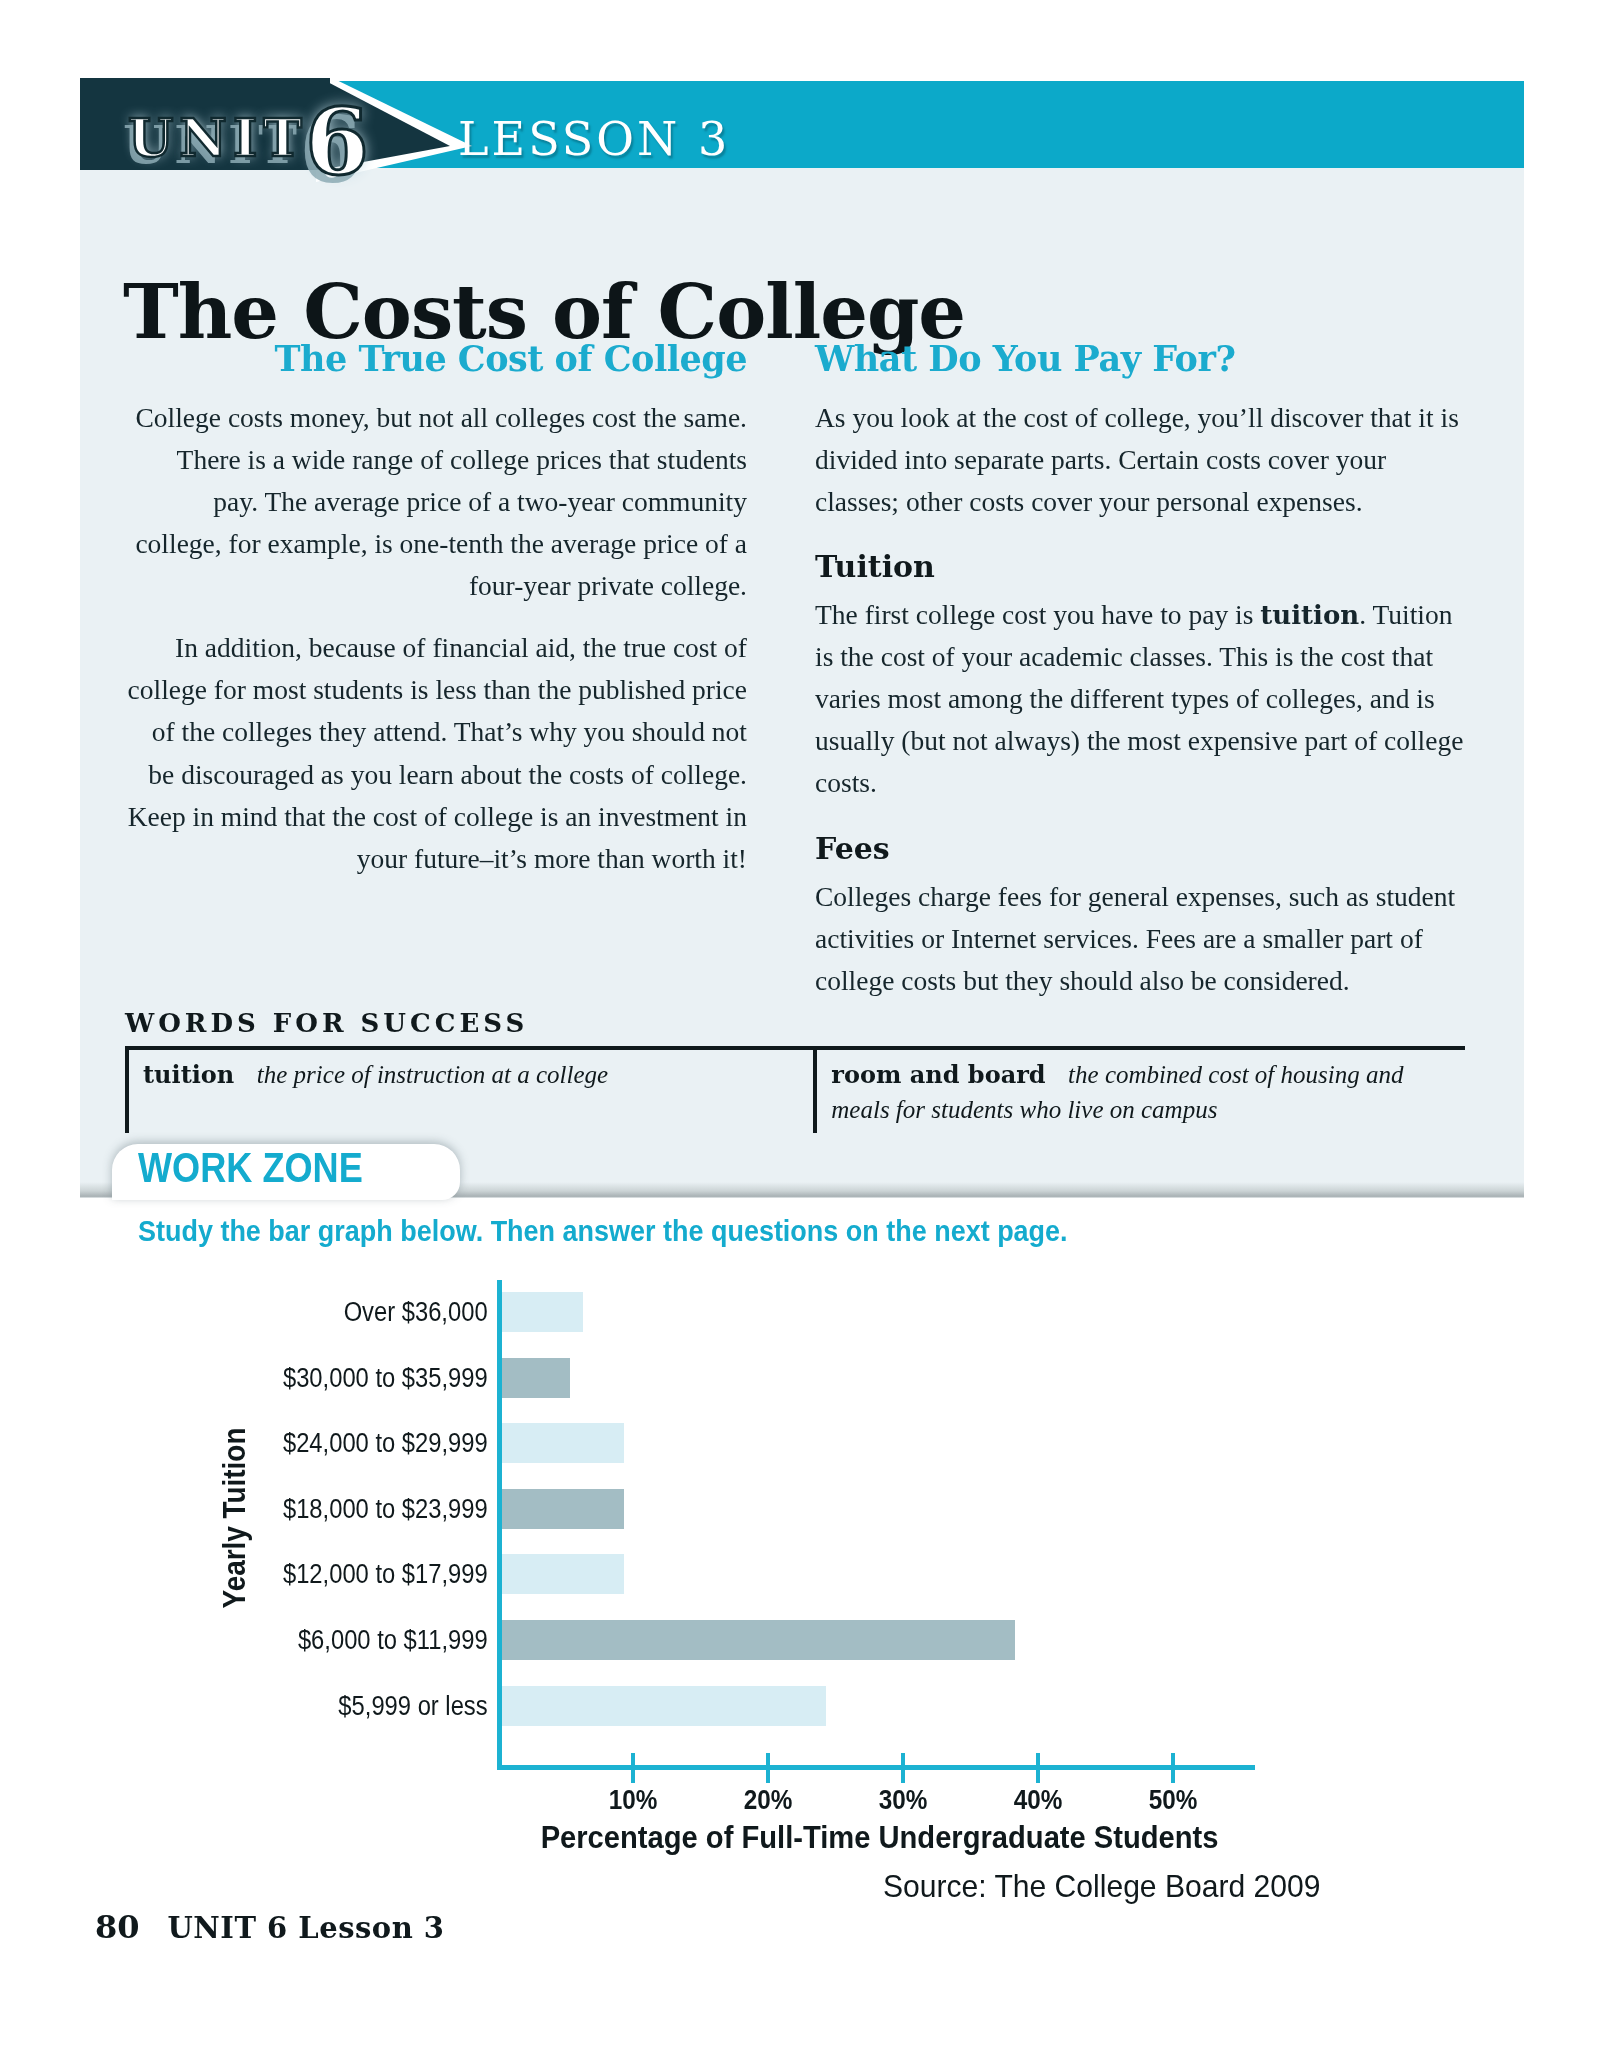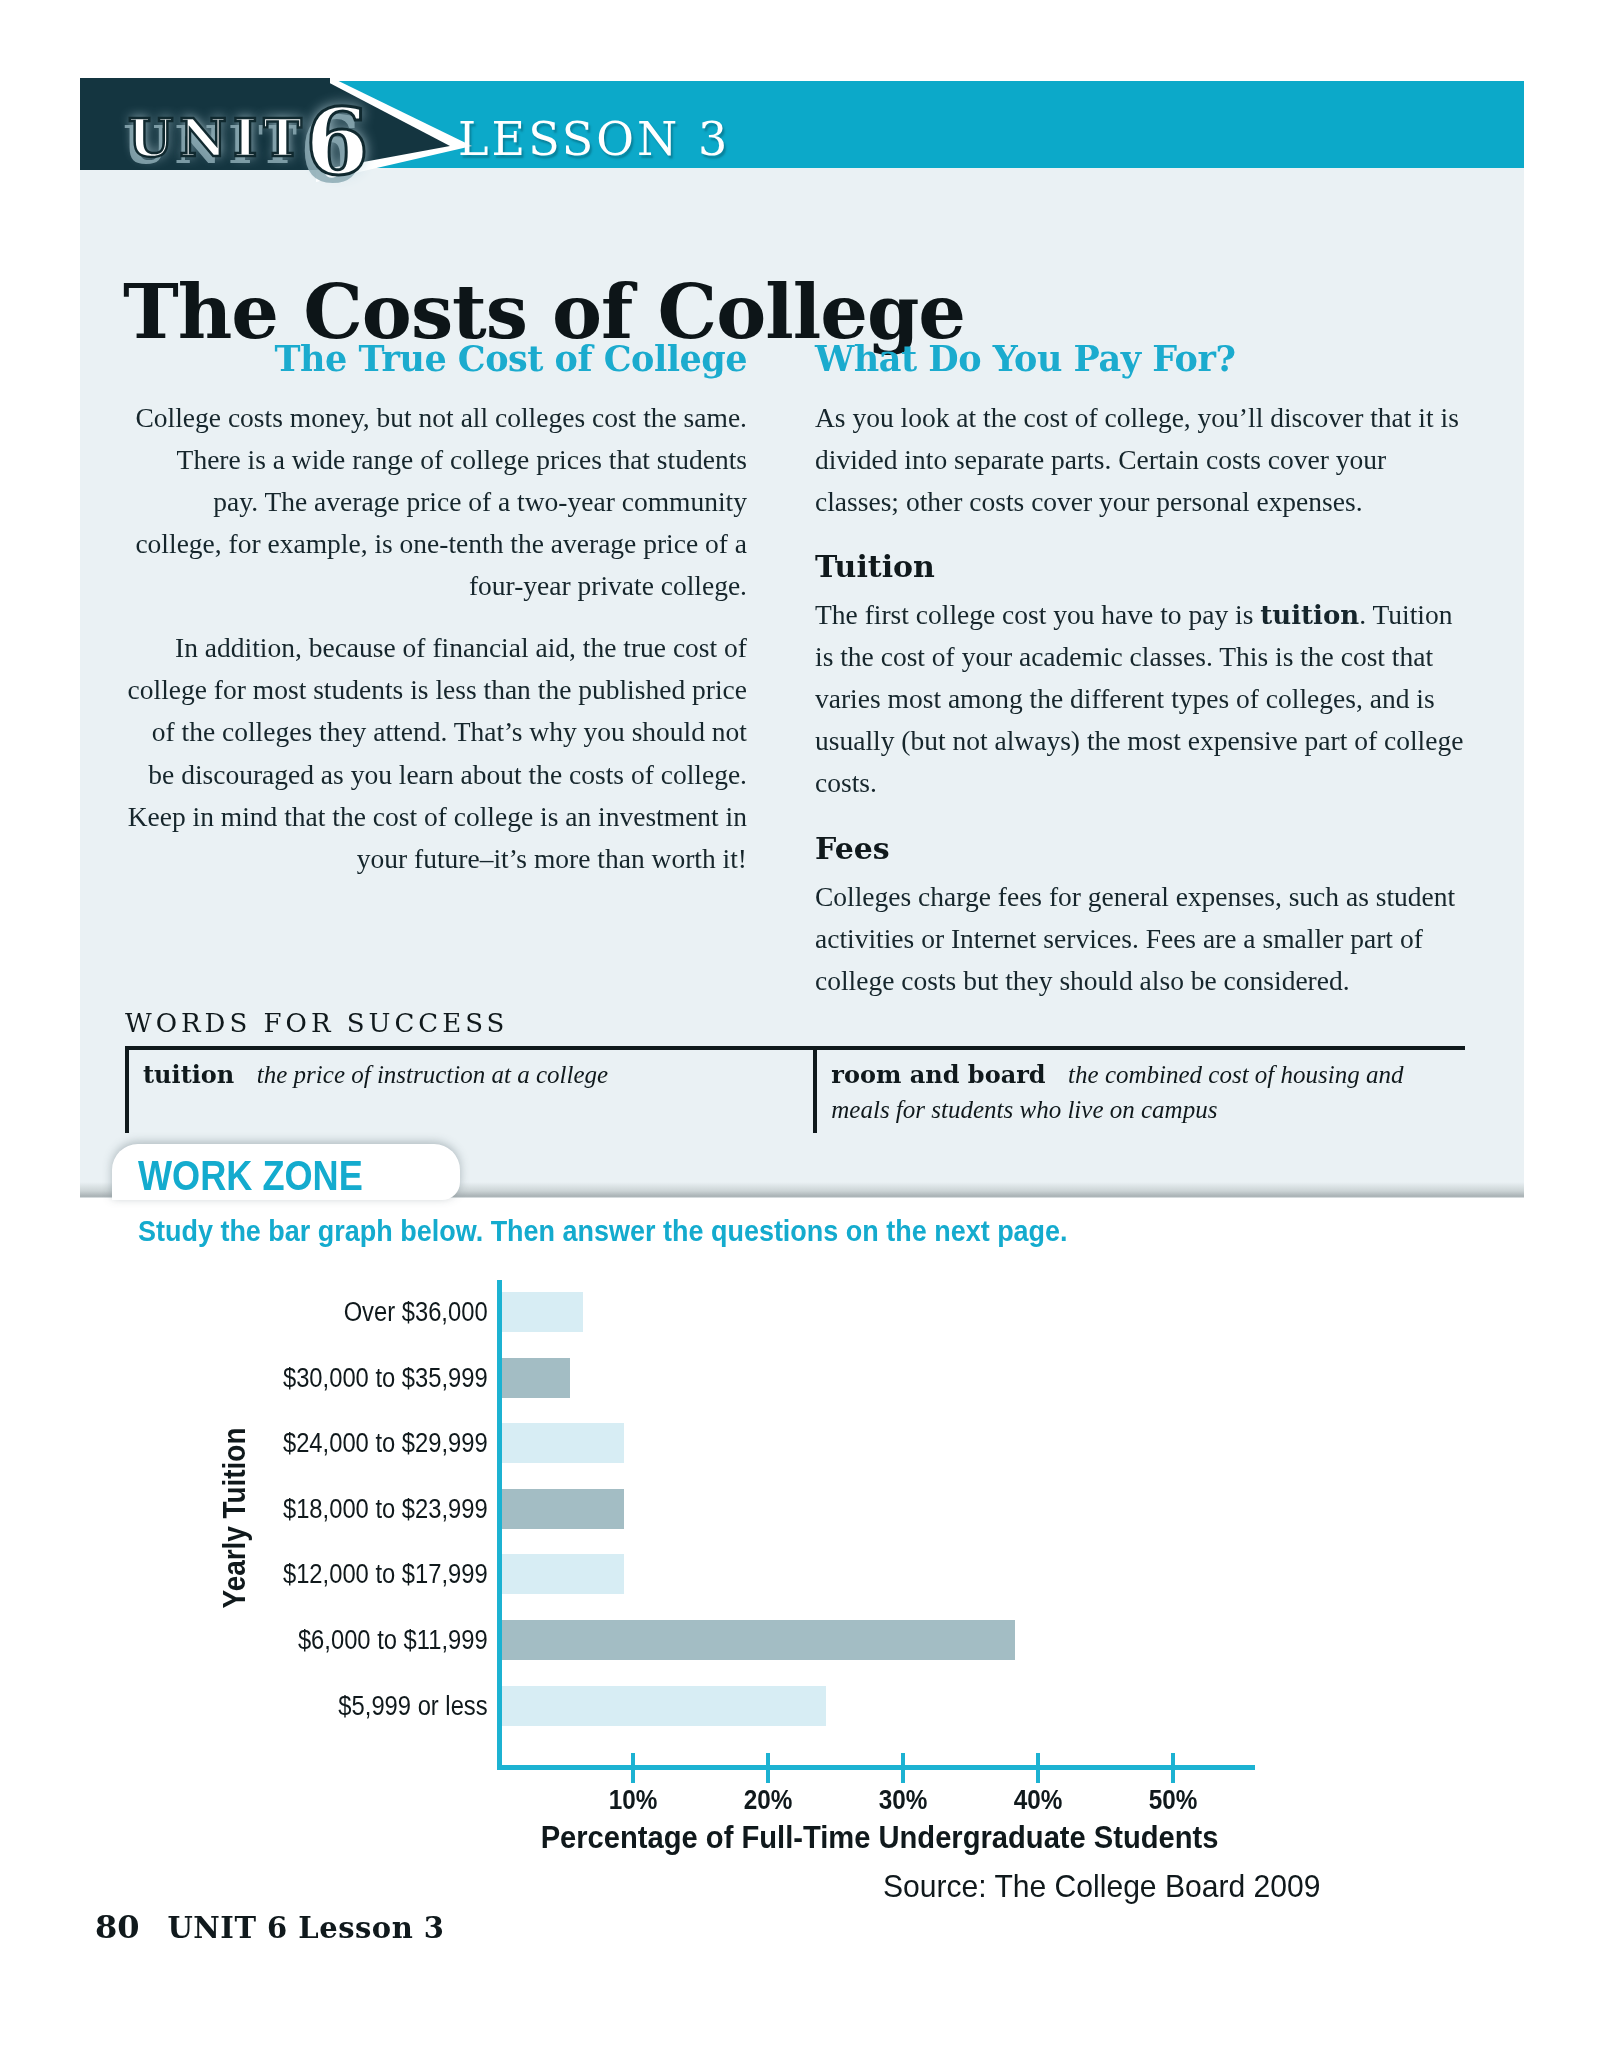--- a/index.html
+++ b/index.html
@@ -52,36 +52,36 @@
     font-size:30px;color:#10191c;
   }
   .col p{
     margin:0 0 20px 0;font-size:27.5px;line-height:1.53;color:#16262c;
   }
   .col p b{font-family:"DejaVu Serif",serif;font-size:26px;}
 
   
   .wfs{position:absolute;left:125px;top:1008px;width:1340px;}
   .wfs h4{
-    margin:0;font-family:"DejaVu Serif",serif;font-weight:normal;font-size:26px;
+    margin:0;font-family:"DejaVu Serif",serif;font-weight:bold;font-size:26px;
     letter-spacing:4px;color:#10191c;
   }
   .wfs .rule{height:4px;background:#10191c;margin-top:8px;}
   .wfs .entries{display:flex;margin-top:0;}
   .wfs .entry{border-left:4px solid #10191c;padding:8px 0 6px 14px;font-size:25px;line-height:1.38;color:#10191c;}
   .wfs .entry.first{width:580px;}
   .wfs .entry.second{margin-left:96px;width:640px;}
   .wfs .term{font-weight:bold;font-family:"DejaVu Serif",serif;font-size:24px;}
   .wfs .def{font-style:italic;margin-left:10px;}
 
   
   .workzone-tab{
     position:absolute;left:112px;top:1144px;width:348px;height:56px;background:#ffffff;
     border-radius:26px 26px 18px 0;box-shadow:0 -2px 10px rgba(60,80,90,.35);
-    display:flex;align-items:flex-end;padding-left:26px;box-sizing:border-box;
+    display:flex;align-items:flex-start;padding-left:26px;box-sizing:border-box;
   }
   .workzone-tab .wz-text{
     font-family:"Liberation Sans",sans-serif;font-weight:bold;font-size:42px;color:#14abce;
     letter-spacing:0;transform:scaleX(.86);transform-origin:left center;white-space:nowrap;
   }
   .instruction{
     position:absolute;left:138px;top:1215px;
     font-family:"Liberation Sans",sans-serif;font-weight:bold;font-size:29px;color:#14abce;
     transform:scaleX(.93);transform-origin:left center;white-space:nowrap;
   }

